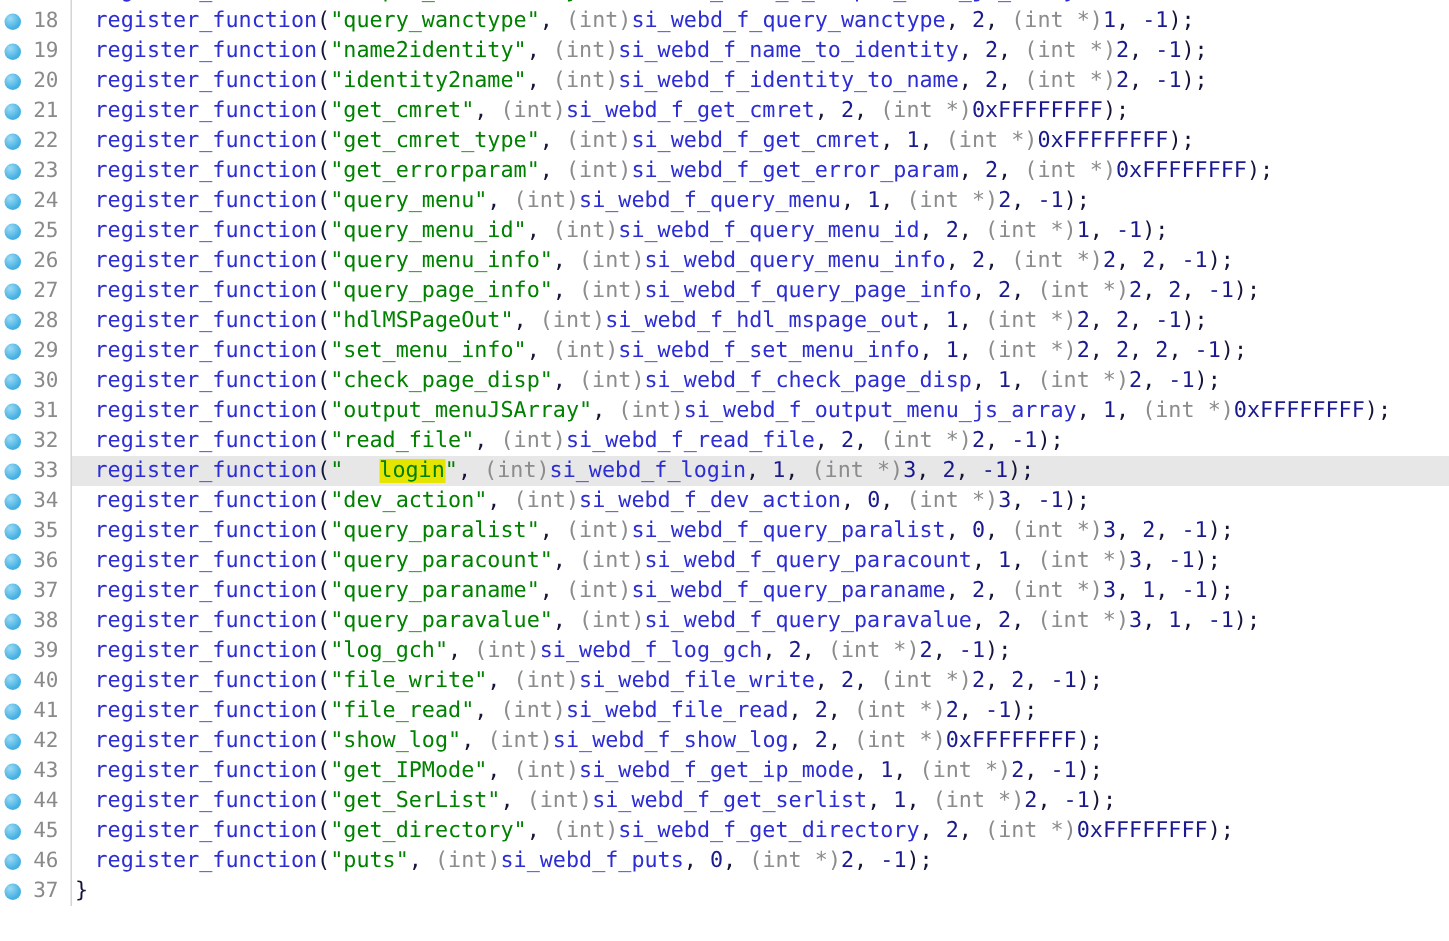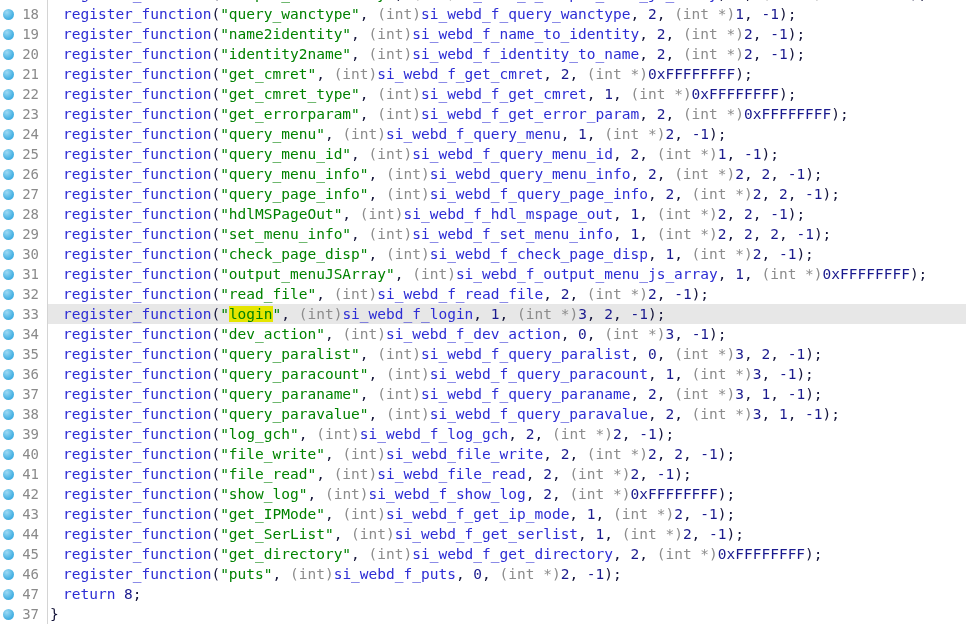--- a/index.html
+++ b/index.html
@@ -28,21 +28,21 @@
     color: var(--line_number, #8a8a8a); font-size: 14px;
   }
   .code { flex: 1; padding-left: 2px; color: var(--punct, #15153a); }
   .code.indent { padding-left: 15px; }
   .hl-row .code { background: var(--row_highlight, #e7e7e7); }
   .t-b { color: var(--ident, #2d2dd4); }
   .t-s { color: var(--string, #008200); }
   .t-c { color: var(--cast, #8c8c8c); }
   .t-n { color: var(--number, #1a1a8e); }
   .t-p { color: var(--punct, #15153a); }
-  .t-h { color: var(--string, #008200); background: var(--search_highlight, #e5e500); }
+  .t-h { color: var(--string, #008200); background: var(--search_highlight, #e5e500); margin-left: 24px; }
 </style>
 </head>
 <body>
 
 <div id="code-area">
     <div class="row partial"><div class="gutter"><span class="lnum">17</span></div><div class="code indent"><span class="t-b">register_function</span><span class="t-p">(</span><span class="t-s">"output_menuJSArray"</span><span class="t-p">, </span><span class="t-c">(int)</span><span class="t-b">si_webd_f_output_menu_js_array</span><span class="t-p">, </span><span class="t-n">1</span><span class="t-p">, </span><span class="t-c">(int *)</span><span class="t-n">0xFFFFFFFF</span><span class="t-p">);</span></div></div>
     <div class="row"><div class="gutter"><span class="bullet"></span><span class="lnum">18</span></div><div class="code indent"><span class="t-b">register_function</span><span class="t-p">(</span><span class="t-s">"query_wanctype"</span><span class="t-p">, </span><span class="t-c">(int)</span><span class="t-b">si_webd_f_query_wanctype</span><span class="t-p">, </span><span class="t-n">2</span><span class="t-p">, </span><span class="t-c">(int *)</span><span class="t-n">1</span><span class="t-p">, </span><span class="t-n">-1</span><span class="t-p">);</span></div></div>
     <div class="row"><div class="gutter"><span class="bullet"></span><span class="lnum">19</span></div><div class="code indent"><span class="t-b">register_function</span><span class="t-p">(</span><span class="t-s">"name2identity"</span><span class="t-p">, </span><span class="t-c">(int)</span><span class="t-b">si_webd_f_name_to_identity</span><span class="t-p">, </span><span class="t-n">2</span><span class="t-p">, </span><span class="t-c">(int *)</span><span class="t-n">2</span><span class="t-p">, </span><span class="t-n">-1</span><span class="t-p">);</span></div></div>
     <div class="row"><div class="gutter"><span class="bullet"></span><span class="lnum">20</span></div><div class="code indent"><span class="t-b">register_function</span><span class="t-p">(</span><span class="t-s">"identity2name"</span><span class="t-p">, </span><span class="t-c">(int)</span><span class="t-b">si_webd_f_identity_to_name</span><span class="t-p">, </span><span class="t-n">2</span><span class="t-p">, </span><span class="t-c">(int *)</span><span class="t-n">2</span><span class="t-p">, </span><span class="t-n">-1</span><span class="t-p">);</span></div></div>
     <div class="row"><div class="gutter"><span class="bullet"></span><span class="lnum">21</span></div><div class="code indent"><span class="t-b">register_function</span><span class="t-p">(</span><span class="t-s">"get_cmret"</span><span class="t-p">, </span><span class="t-c">(int)</span><span class="t-b">si_webd_f_get_cmret</span><span class="t-p">, </span><span class="t-n">2</span><span class="t-p">, </span><span class="t-c">(int *)</span><span class="t-n">0xFFFFFFFF</span><span class="t-p">);</span></div></div>
@@ -64,15 +64,14 @@
     <div class="row"><div class="gutter"><span class="bullet"></span><span class="lnum">37</span></div><div class="code indent"><span class="t-b">register_function</span><span class="t-p">(</span><span class="t-s">"query_paraname"</span><span class="t-p">, </span><span class="t-c">(int)</span><span class="t-b">si_webd_f_query_paraname</span><span class="t-p">, </span><span class="t-n">2</span><span class="t-p">, </span><span class="t-c">(int *)</span><span class="t-n">3</span><span class="t-p">, </span><span class="t-n">1</span><span class="t-p">, </span><span class="t-n">-1</span><span class="t-p">);</span></div></div>
     <div class="row"><div class="gutter"><span class="bullet"></span><span class="lnum">38</span></div><div class="code indent"><span class="t-b">register_function</span><span class="t-p">(</span><span class="t-s">"query_paravalue"</span><span class="t-p">, </span><span class="t-c">(int)</span><span class="t-b">si_webd_f_query_paravalue</span><span class="t-p">, </span><span class="t-n">2</span><span class="t-p">, </span><span class="t-c">(int *)</span><span class="t-n">3</span><span class="t-p">, </span><span class="t-n">1</span><span class="t-p">, </span><span class="t-n">-1</span><span class="t-p">);</span></div></div>
     <div class="row"><div class="gutter"><span class="bullet"></span><span class="lnum">39</span></div><div class="code indent"><span class="t-b">register_function</span><span class="t-p">(</span><span class="t-s">"log_gch"</span><span class="t-p">, </span><span class="t-c">(int)</span><span class="t-b">si_webd_f_log_gch</span><span class="t-p">, </span><span class="t-n">2</span><span class="t-p">, </span><span class="t-c">(int *)</span><span class="t-n">2</span><span class="t-p">, </span><span class="t-n">-1</span><span class="t-p">);</span></div></div>
     <div class="row"><div class="gutter"><span class="bullet"></span><span class="lnum">40</span></div><div class="code indent"><span class="t-b">register_function</span><span class="t-p">(</span><span class="t-s">"file_write"</span><span class="t-p">, </span><span class="t-c">(int)</span><span class="t-b">si_webd_file_write</span><span class="t-p">, </span><span class="t-n">2</span><span class="t-p">, </span><span class="t-c">(int *)</span><span class="t-n">2</span><span class="t-p">, </span><span class="t-n">2</span><span class="t-p">, </span><span class="t-n">-1</span><span class="t-p">);</span></div></div>
     <div class="row"><div class="gutter"><span class="bullet"></span><span class="lnum">41</span></div><div class="code indent"><span class="t-b">register_function</span><span class="t-p">(</span><span class="t-s">"file_read"</span><span class="t-p">, </span><span class="t-c">(int)</span><span class="t-b">si_webd_file_read</span><span class="t-p">, </span><span class="t-n">2</span><span class="t-p">, </span><span class="t-c">(int *)</span><span class="t-n">2</span><span class="t-p">, </span><span class="t-n">-1</span><span class="t-p">);</span></div></div>
     <div class="row"><div class="gutter"><span class="bullet"></span><span class="lnum">42</span></div><div class="code indent"><span class="t-b">register_function</span><span class="t-p">(</span><span class="t-s">"show_log"</span><span class="t-p">, </span><span class="t-c">(int)</span><span class="t-b">si_webd_f_show_log</span><span class="t-p">, </span><span class="t-n">2</span><span class="t-p">, </span><span class="t-c">(int *)</span><span class="t-n">0xFFFFFFFF</span><span class="t-p">);</span></div></div>
     <div class="row"><div class="gutter"><span class="bullet"></span><span class="lnum">43</span></div><div class="code indent"><span class="t-b">register_function</span><span class="t-p">(</span><span class="t-s">"get_IPMode"</span><span class="t-p">, </span><span class="t-c">(int)</span><span class="t-b">si_webd_f_get_ip_mode</span><span class="t-p">, </span><span class="t-n">1</span><span class="t-p">, </span><span class="t-c">(int *)</span><span class="t-n">2</span><span class="t-p">, </span><span class="t-n">-1</span><span class="t-p">);</span></div></div>
     <div class="row"><div class="gutter"><span class="bullet"></span><span class="lnum">44</span></div><div class="code indent"><span class="t-b">register_function</span><span class="t-p">(</span><span class="t-s">"get_SerList"</span><span class="t-p">, </span><span class="t-c">(int)</span><span class="t-b">si_webd_f_get_serlist</span><span class="t-p">, </span><span class="t-n">1</span><span class="t-p">, </span><span class="t-c">(int *)</span><span class="t-n">2</span><span class="t-p">, </span><span class="t-n">-1</span><span class="t-p">);</span></div></div>
     <div class="row"><div class="gutter"><span class="bullet"></span><span class="lnum">45</span></div><div class="code indent"><span class="t-b">register_function</span><span class="t-p">(</span><span class="t-s">"get_directory"</span><span class="t-p">, </span><span class="t-c">(int)</span><span class="t-b">si_webd_f_get_directory</span><span class="t-p">, </span><span class="t-n">2</span><span class="t-p">, </span><span class="t-c">(int *)</span><span class="t-n">0xFFFFFFFF</span><span class="t-p">);</span></div></div>
     <div class="row"><div class="gutter"><span class="bullet"></span><span class="lnum">46</span></div><div class="code indent"><span class="t-b">register_function</span><span class="t-p">(</span><span class="t-s">"puts"</span><span class="t-p">, </span><span class="t-c">(int)</span><span class="t-b">si_webd_f_puts</span><span class="t-p">, </span><span class="t-n">0</span><span class="t-p">, </span><span class="t-c">(int *)</span><span class="t-n">2</span><span class="t-p">, </span><span class="t-n">-1</span><span class="t-p">);</span></div></div>
-    <div class="row"><div class="gutter"><span class="bullet"></span><span class="lnum">47</span></div><div class="code indent"><span class="t-b">return </span><span class="t-n">8</span><span class="t-p">;</span></div></div>
     <div class="row"><div class="gutter"><span class="bullet"></span><span class="lnum">37</span></div><div class="code"><span class="t-p">}</span></div></div>
   </div>
 
 </body></html>

